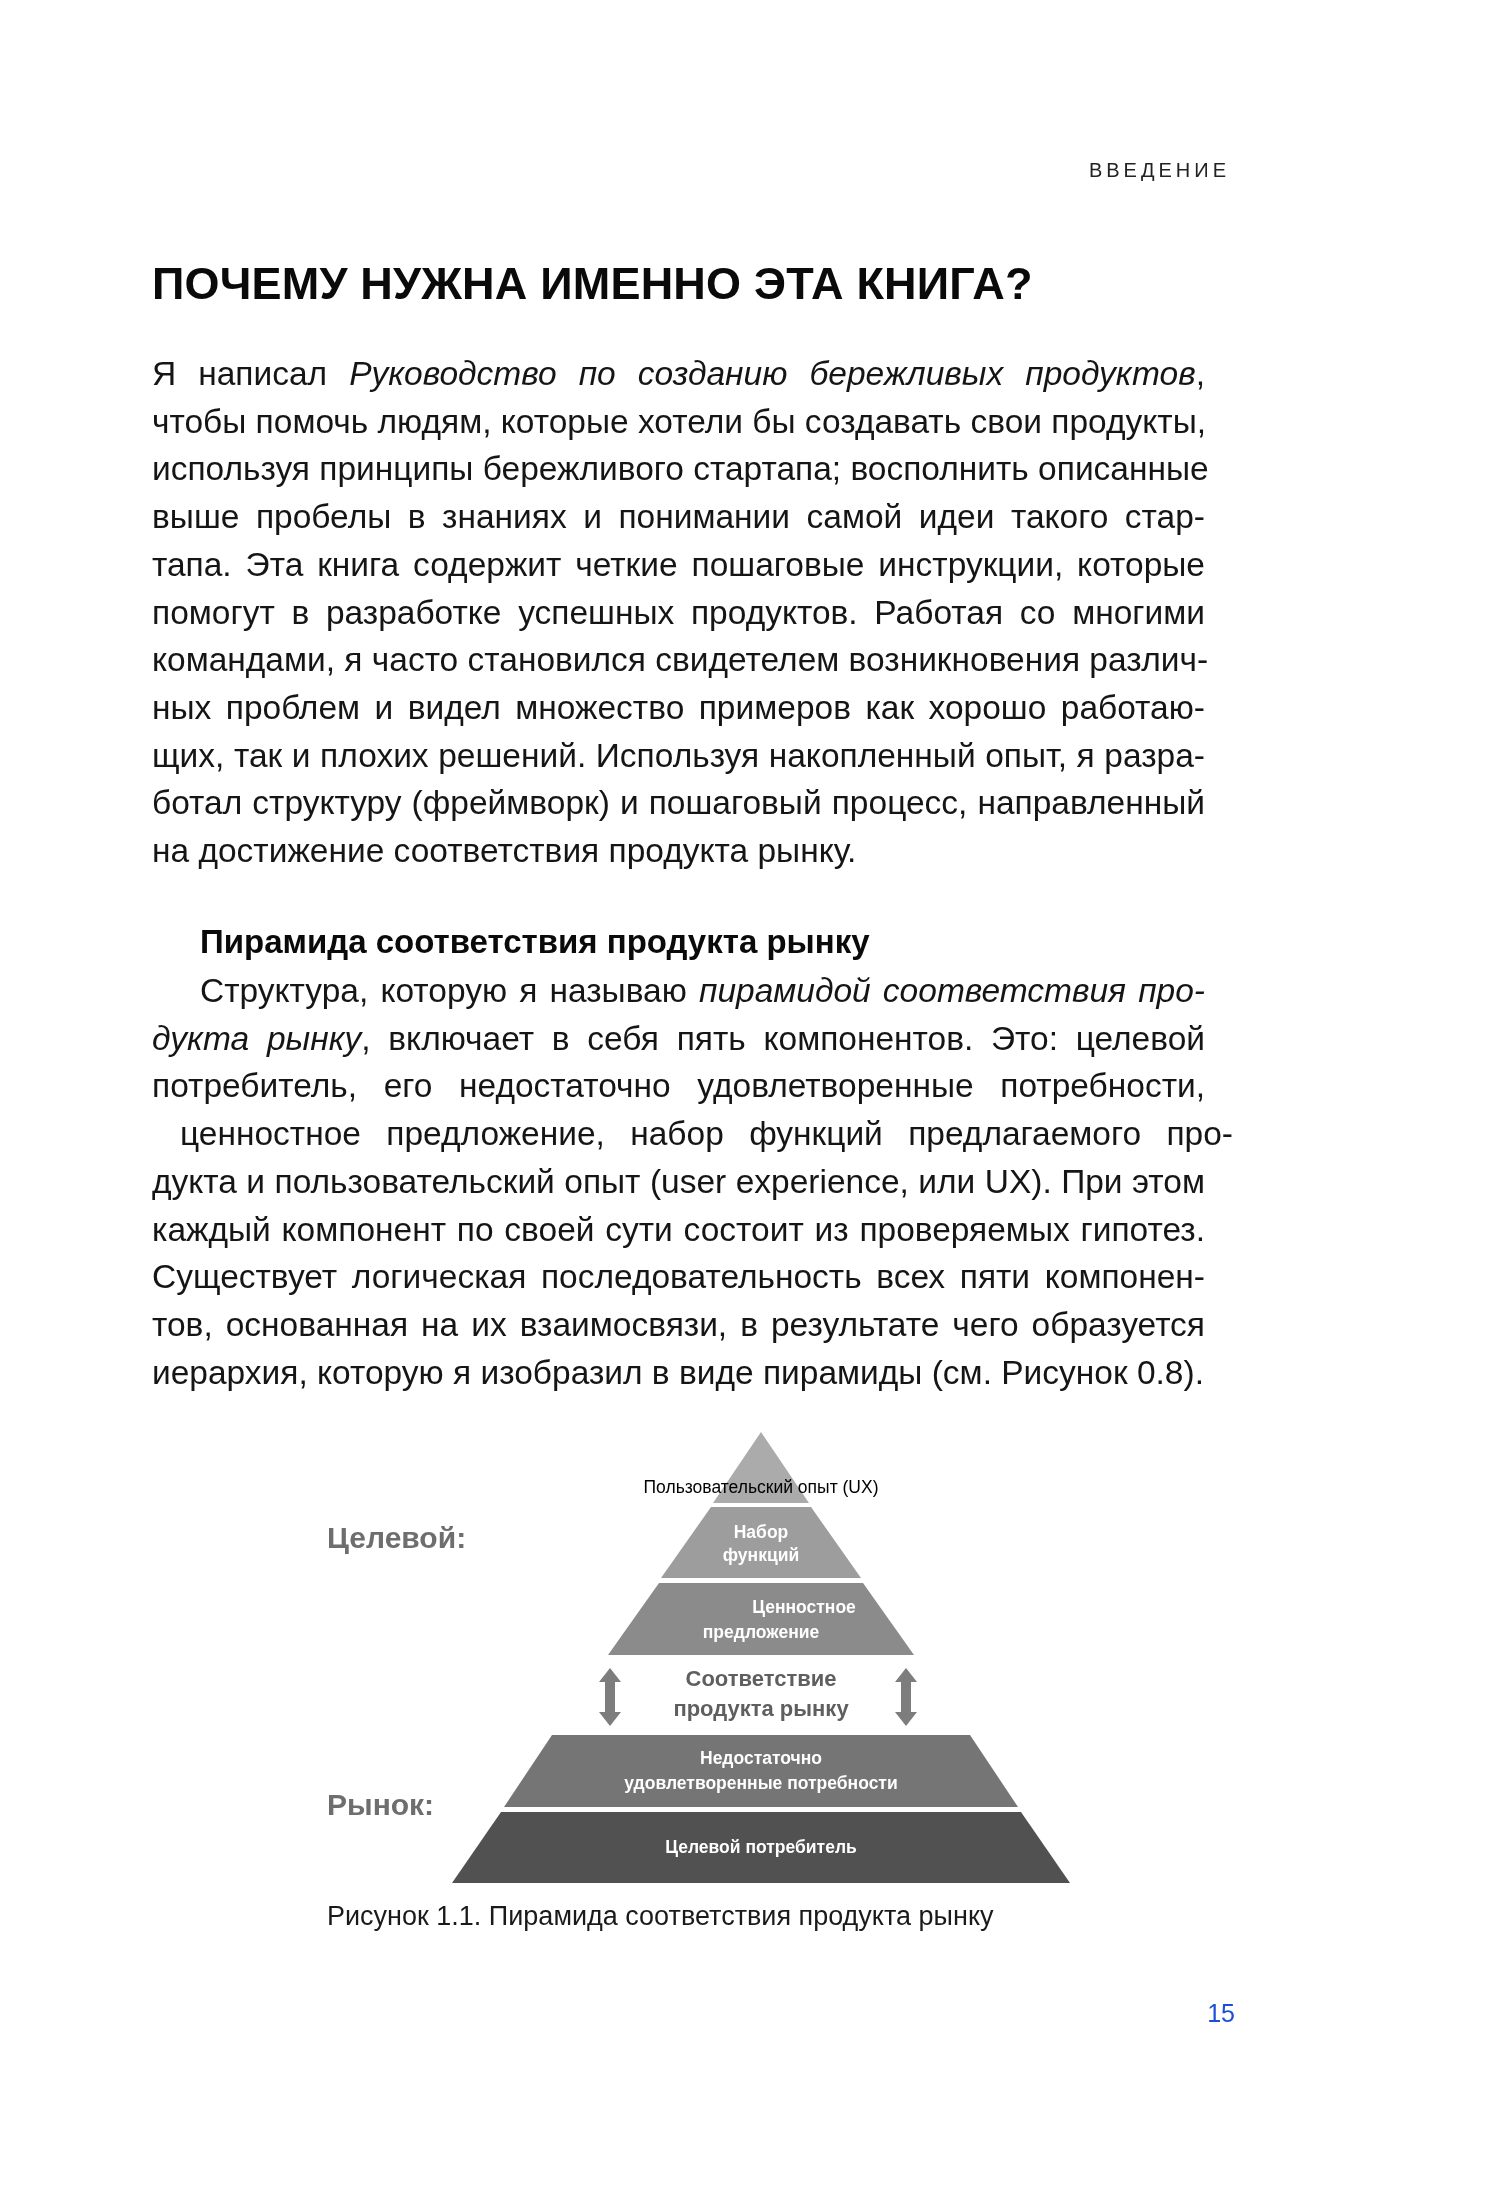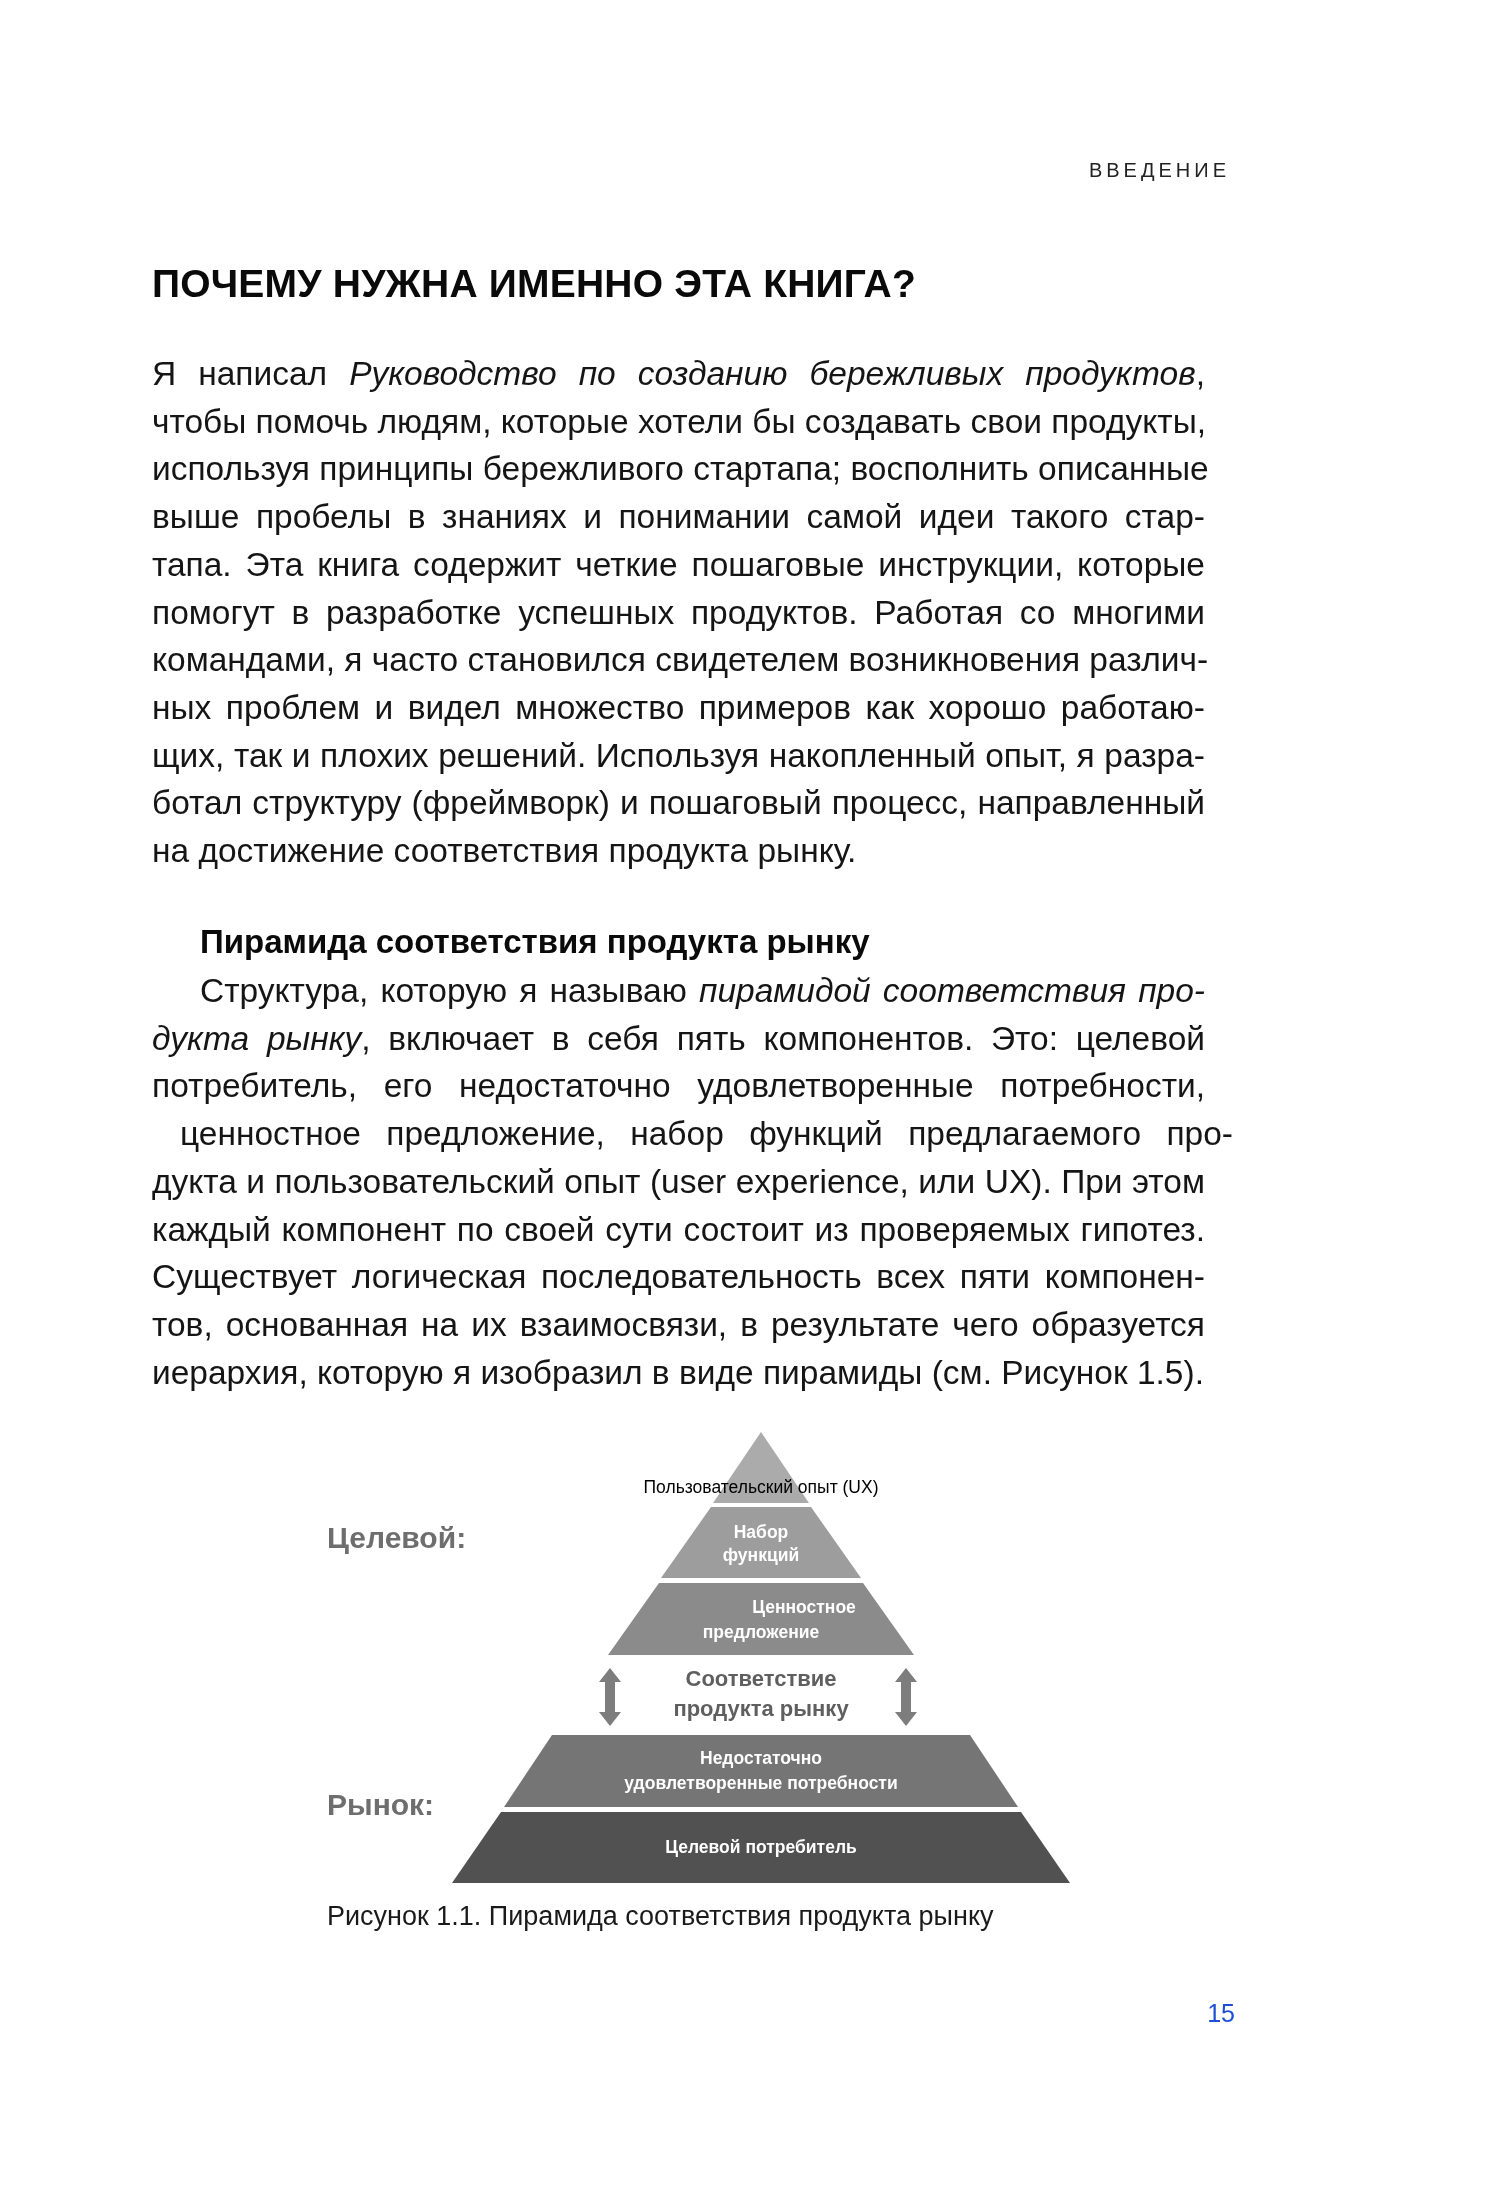--- a/index.html
+++ b/index.html
@@ -1,21 +1,21 @@
 <!DOCTYPE html>
 <html><head>
 <meta charset="utf-8">
 <style>
   html, body { margin: 0; padding: 0; background: #ffffff; }
   body { width: 1500px; height: 2201px; position: relative; overflow: hidden;
          font-family: "Liberation Sans", "DejaVu Sans", sans-serif; color: #111; }
   .abs { position: absolute; }
   .running-head { left: 1060px; top: 158px; width: 170px; text-align: right;
                   font-size: 20px; letter-spacing: 4px; color: #222; line-height: 24px; }
-  .h1 { left: 152px; top: 262px; font-size: 39px; font-weight: bold; letter-spacing: 0.2px;
+  .h1 { left: 152px; top: 262px; font-size: 45px; font-weight: bold; letter-spacing: 0.2px;
         line-height: 44px; color: #0a0a0a; white-space: nowrap; }
   .line { position: absolute; left: 152px; width: 1053px; height: 46px; font-size: 33.5px;
           line-height: 46px; color: #151515; white-space: nowrap; text-align: justify;
           text-align-last: justify; }
   .line.last { text-align-last: left; }
   .line.indent { left: 200px; width: 1005px; }
   .line i { font-style: italic; }
   .h2 { left: 200px; top: 920px; font-size: 33px; font-weight: bold; line-height: 44px;
         color: #0a0a0a; white-space: nowrap; }
   .figure { left: 0; top: 0; width: 1500px; height: 2201px; pointer-events: none; }
@@ -56,21 +56,21 @@
 
 <div id="para2">
     <div class="line indent" style="top: 968px;"><span>Структура, которую я называю </span><i>пирамидой соответствия про-</i></div>
     <div class="line" style="top: 1015.7px;"><i>дукта рынку</i><span>, включает в себя пять компонентов. Это: целевой</span></div>
     <div class="line" style="top: 1063.4px;"><span>потребитель, его недостаточно удовлетворенные потребности,</span></div>
     <div class="line" style="top: 1111.1px; margin-left: 28px;"><span>ценностное предложение, набор функций предлагаемого про-</span></div>
     <div class="line" style="top: 1158.8px;"><span>дукта и пользовательский опыт (user experience, или UX). При этом</span></div>
     <div class="line" style="top: 1206.5px;"><span>каждый компонент по своей сути состоит из проверяемых гипотез.</span></div>
     <div class="line" style="top: 1254.2px;"><span>Существует логическая последовательность всех пяти компонен-</span></div>
     <div class="line" style="top: 1301.9px;"><span>тов, основанная на их взаимосвязи, в результате чего образуется</span></div>
-    <div class="line last" style="top: 1349.6px;"><span>иерархия, которую я изобразил в виде пирамиды (см. Рисунок 1.5).</span></div>
+    <div class="line last" style="top: 1349.6px;"><span>иерархия, которую я изобразил в виде пирамиды (см. Рисунок 0.8).</span></div>
   </div>
 
 <div class="abs figure">
   <svg id="pyr-svg" width="1500" height="2201">
       <polygon points="761,1432 761,1432 809,1503 713,1503" fill="#ababab"></polygon>
       <polygon points="711,1507 811,1507 861,1578 661,1578" fill="#9d9d9d"></polygon>
       <polygon points="659,1583 863,1583 914,1655 608,1655" fill="#8b8b8b"></polygon>
       <polygon points="552,1735 970,1735 1018,1807 504,1807" fill="#757575"></polygon>
       <polygon points="501,1812 1021,1812 1070,1883 452,1883" fill="#515151"></polygon>
       <path d="M 610 1668 L 621 1682 L 615 1682 L 615 1712 L 621 1712 L 610 1726 L 599 1712 L 605 1712 L 605 1682 L 599 1682 Z" fill="#7d7d7d"></path>

